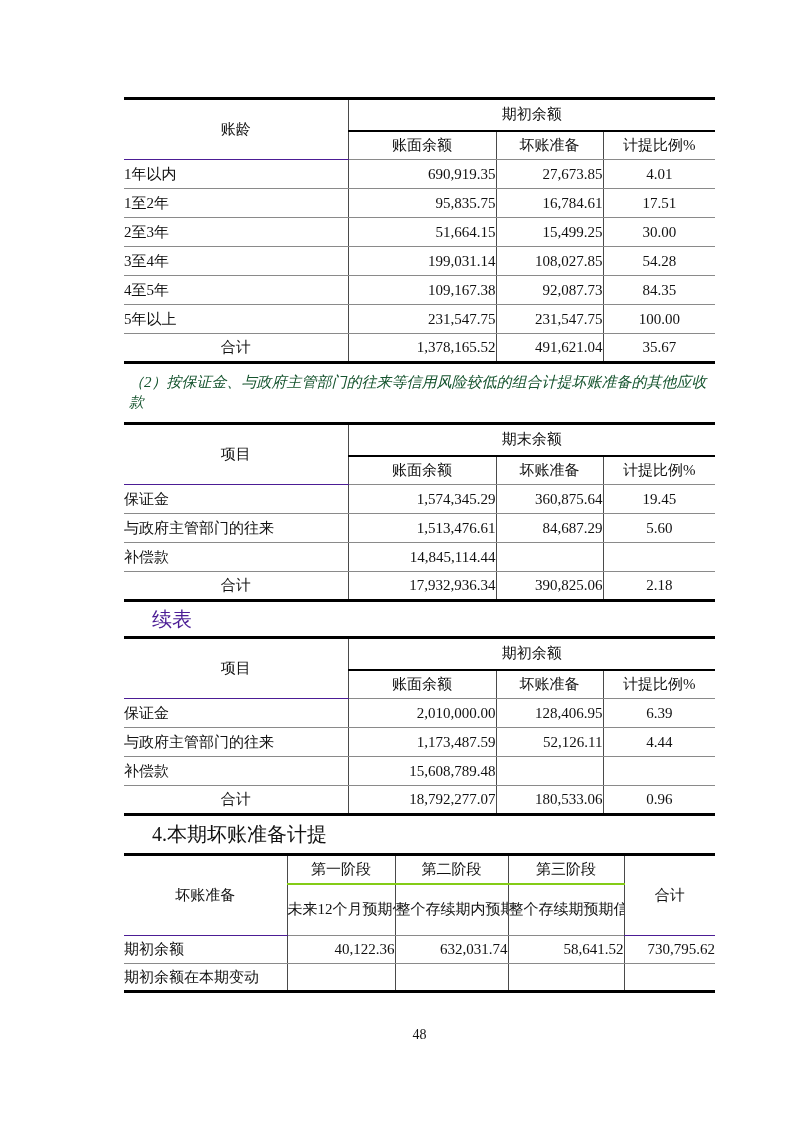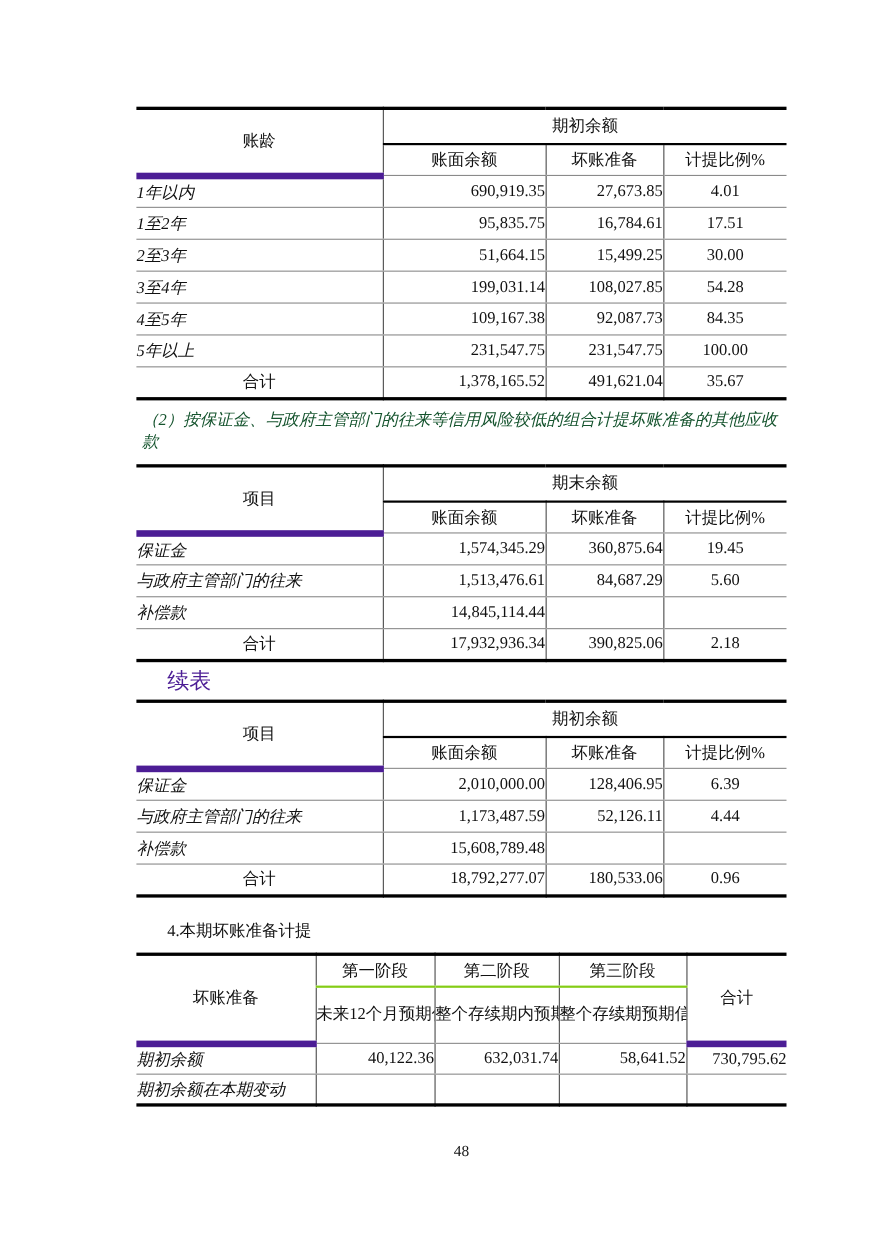--- a/index.html
+++ b/index.html
@@ -33,35 +33,35 @@
     padding: 0;
     overflow: hidden;
     white-space: nowrap;
   }
   
   td.vl { border-left: 1px solid #4a4a4a; }
   
   tr.r-group { height: 32px; }
   td.c-corner {
     text-align: center;
-    border-bottom: 6px solid #4c1d95;
+    border-bottom: 1px solid #4c1d95;
   }
   td.c-group {
     text-align: center;
     border-bottom: 2px solid #000;
   }
   tr.r-sub { height: 29px; margin-top: 15px; }
   td.c-sub {
     text-align: center;
     border-bottom: 1px solid #8a8a8a;
   }
   
   tr.r-data { height: 29px; }
   tr.r-data td { border-bottom: 1px solid #8a8a8a; }
-  td.c-rowlabel { text-align: left; padding-left: 9px; font-style: italic; }
+  td.c-rowlabel { text-align: left; padding-left: 9px; }
   td.c-totlabel { text-align: center; }
   td.c-num { text-align: right; padding-right: 12px; font-size: 14px; }
   td.c-ratio { text-align: center; font-size: 14px; }
   
   tr.r-stage { height: 29px; }
   td.c-stage {
     text-align: center;
     border-bottom: 2px solid #84cc16;
   }
   tr.r-desc { height: 52px; }
@@ -86,23 +86,23 @@
     font-style: italic;
   }
   .subcaption {
     font-size: 20px;
     line-height: 20px;
     margin: 7px 0 7px 0;
     padding-left: 28px;
     color: #4c1d95;
   }
   .heading {
-    font-size: 15px;
+    font-size: 20px;
     line-height: 20px;
-    margin: 21px 0 9px 0;
+    margin: 8px 0 9px 0;
     padding-left: 28px;
     color: #111;
   }
   .page-number {
     margin-top: 34px;
     text-align: center;
     font-size: 14px;
     color: #111;
     font-family: Liberation Serif, serif;
   }

